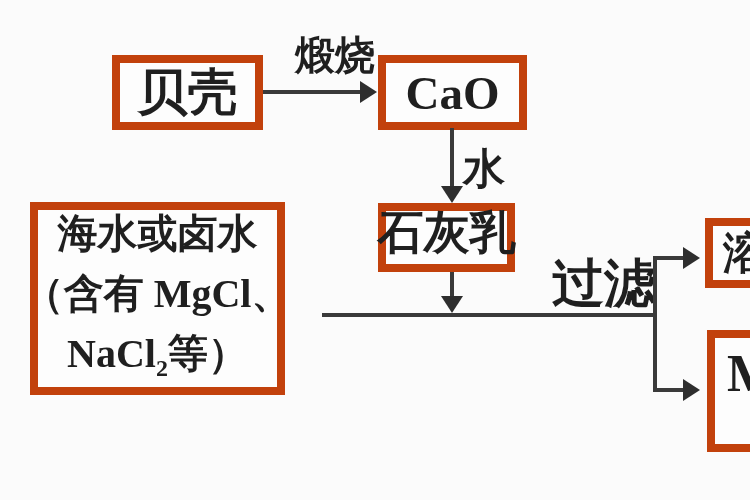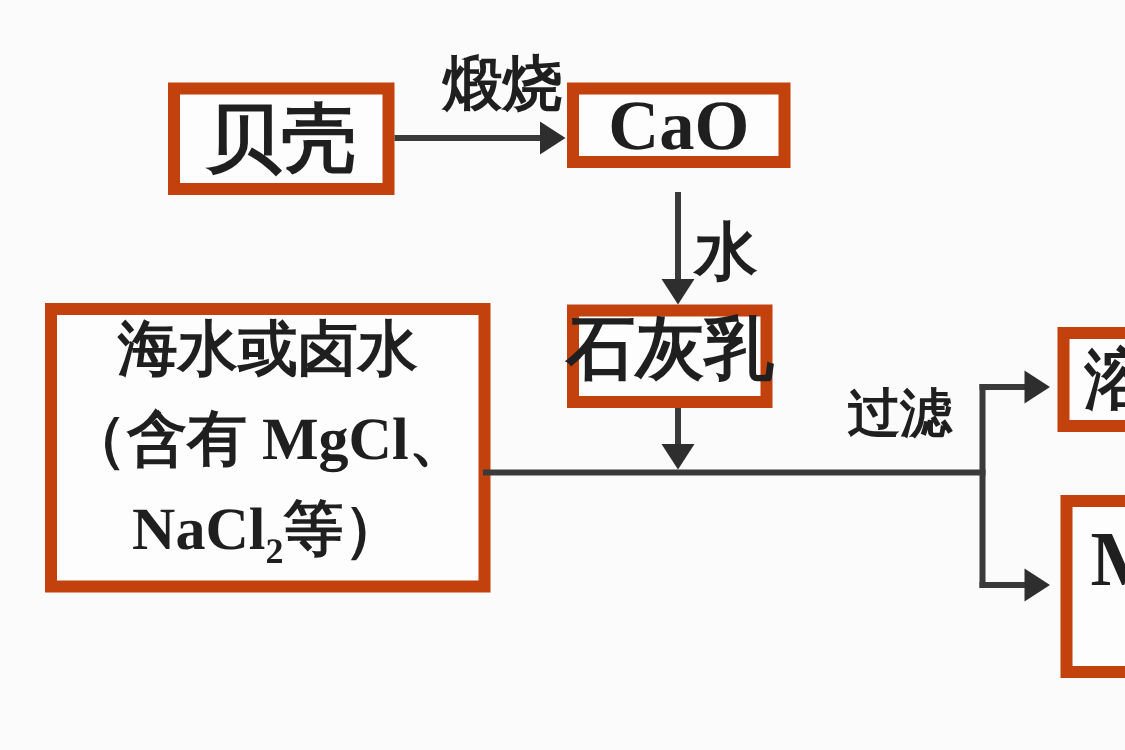--- a/index.html
+++ b/index.html
@@ -67,46 +67,46 @@
 <div class="stage">
 
   <div class="node" style="left:112px; top:55px; width:151px; height:75px; font-size:50px;">
     <span>贝壳</span>
   </div>
 
   <div class="label" style="left:265px; top:36px; width:110px; text-align:right; font-size:40px;">煅烧</div>
   <div class="hline" style="left:263px; top:90px; width:99px;"></div>
   <div class="arrowhead-right" style="left:360px; top:81px;"></div>
 
-  <div class="node" style="left:378px; top:55px; width:149px; height:57px; font-size:47px; font-weight:600;">
+  <div class="node" style="left:378px; top:55px; width:149px; height:75px; font-size:47px; font-weight:600;">
     <span>CaO</span>
   </div>
 
   <div class="vline" style="left:450px; top:128px; height:59px;"></div>
   <div class="arrowhead-down" style="left:441px; top:186px;"></div>
   <div class="label" style="left:463px; top:148px; font-size:42px;">水</div>
 
   <div class="node" style="left:378px; top:203px; width:137px; height:69px; font-size:46px;align-items:flex-end;">
     <span>石灰乳</span>
   </div>
 
   <div class="vline" style="left:450px; top:272px; height:25px;"></div>
   <div class="arrowhead-down" style="left:441px; top:296px;"></div>
 
-  <div class="node" style="left:30px; top:202px; width:297px; height:193px; padding-top:4px;">
+  <div class="node" style="left:30px; top:202px; width:255px; height:193px; padding-top:4px;">
     <div class="seawater-text">
       <div>海水或卤水</div>
       <div>（含有 MgCl、</div>
       <div><span>NaCl</span><sub>2</sub><span>等）</span></div>
     </div>
   </div>
 
   <div class="hline" style="left:322px; top:313px; width:335px;"></div>
 
-  <div class="label" style="left:552px; top:258px; width:96px; text-align:center; font-size:35px;">过滤</div>
+  <div class="label" style="left:552px; top:258px; width:96px; text-align:center; font-size:52px;">过滤</div>
 
   <div class="vline" style="left:653px; top:256px; height:136px;"></div>
 
   <div class="hline" style="left:653px; top:256px; width:32px;"></div>
   <div class="arrowhead-right" style="left:683px; top:247px;"></div>
 
   <div class="hline" style="left:653px; top:388px; width:32px;"></div>
   <div class="arrowhead-right" style="left:683px; top:379px;"></div>
 
   <div class="node" style="left:705px; top:218px; width:70px; height:70px; font-size:44px; justify-content:flex-start; padding-left:10px;">

